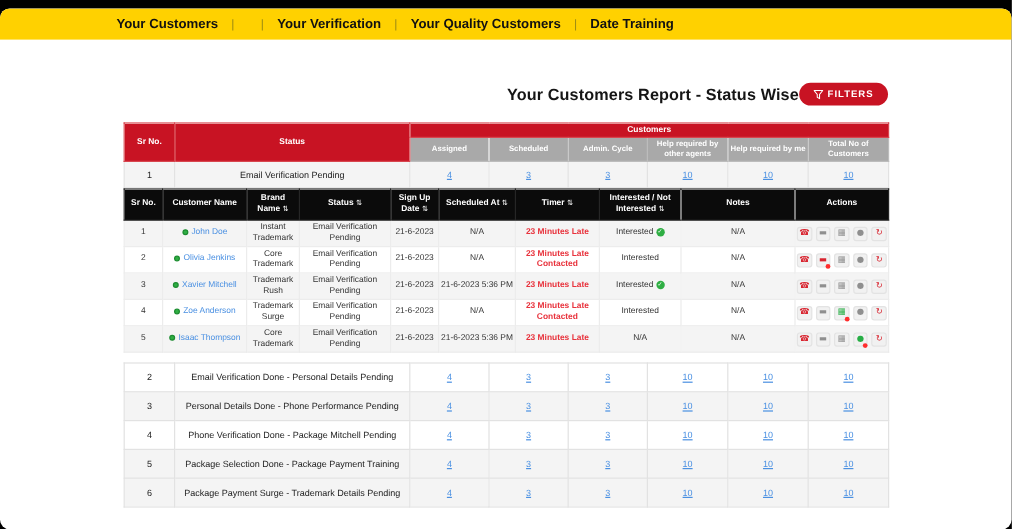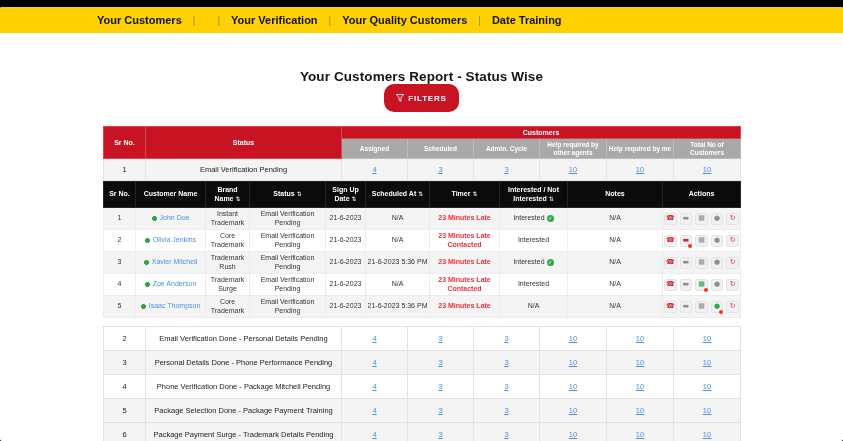--- a/index.html
+++ b/index.html
@@ -1,33 +1,33 @@
 <!DOCTYPE html>
 <html><head>
 <meta charset="utf-8">
 <style>
   * { margin:0; padding:0; box-sizing:border-box; }
   html,body { width:843px; height:441px; background:#000; overflow:hidden;
               font-family:"Liberation Sans","DejaVu Sans",sans-serif; }
   .card { position:absolute; top:7px; left:0; width:843px; height:434px;
-          background:#fff; border-radius:2px; overflow:hidden; }
+          background:#fff; border-radius:8px; overflow:hidden; }
 
   
   .nav { height:26px; background:#FFD100; display:flex; align-items:center;
          padding-left:97px; }
   .nav-item { font-size:11px; font-weight:bold; color:#111; cursor:pointer; white-space:nowrap; }
   .nav-item.active { color:#E01A1F; }
   .nav-sep { color:#9a8a13; margin:0 11px; font-size:10px; font-weight:400; }
 
   
   .page-header { width:637px; margin:36px 0 14px 103px; display:flex;
-                 justify-content:space-between; align-items:center;flex-direction:column; }
+                 justify-content:flex-end; align-items:center; }
   .page-title { font-size:13.5px; font-weight:bold; color:#151515; letter-spacing:.1px; }
   .filters-btn { background:#C81323; color:#fff; border:none; border-radius:10px;
-                 height:28px; padding:0 12px; font-size:8px; font-weight:bold;
+                 height:19px; padding:0 12px; font-size:8px; font-weight:bold;
                  letter-spacing:.8px; display:flex; align-items:center; gap:4px; cursor:pointer;
                  font-family:inherit; }
 
   
   .tables { width:637px; margin-left:103px; }
   table { border-collapse:collapse; table-layout:fixed; width:637px; }
   td,th { overflow:hidden; }
 
   
   .outer th { background:#C81323; color:#fff; font-size:7px; font-weight:bold;

